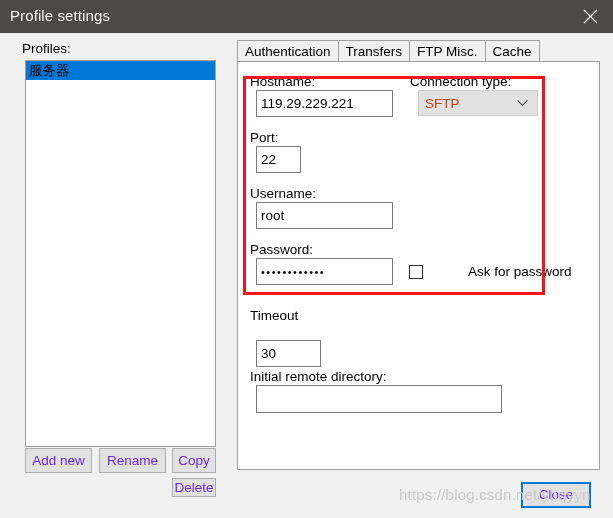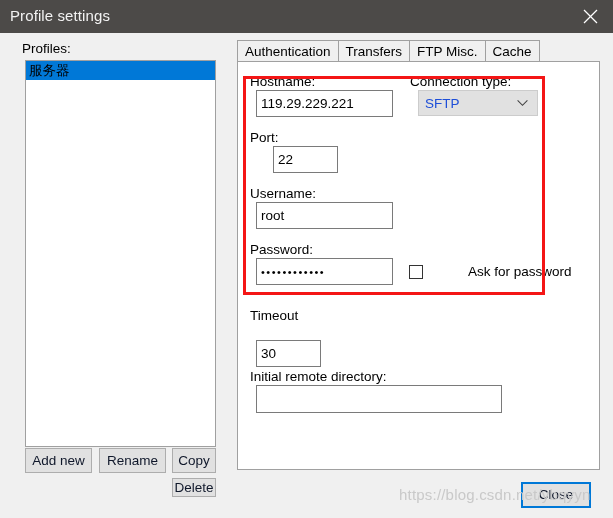--- a/index.html
+++ b/index.html
@@ -79,21 +79,21 @@
   }
 
   
   .btn {
     position: absolute;
     background: #e1e1e1;
     border: 1px solid #adadad;
     box-sizing: border-box;
     font-family: "Liberation Sans", sans-serif;
     font-size: 13.5px;
-    color: #0f172a;
+    color: #6d28d9;
     text-align: center;
     white-space: nowrap;
     cursor: default;
     padding: 0;
     line-height: 1;
     display: flex;
     align-items: center;
     justify-content: center;
   }
   #btn-add-new { left: 25px;  top: 448px; width: 67px; height: 25px; }
@@ -174,21 +174,21 @@
     letter-spacing: 1.5px;
     font-size: 11px;
   }
 
   .combobox {
     position: absolute;
     background: #e1e1e1;
     border: 1px solid #cccccc;
     box-sizing: border-box;
     font-size: 13.5px;
-    color: #1d4ed8;
+    color: #c2410c;
     display: flex;
     align-items: center;
     padding-left: 6px;
     cursor: default;
   }
   .combobox .chev {
     position: absolute;
     right: 9px; top: 50%;
     transform: translateY(-50%);
     display: block;
@@ -276,21 +276,21 @@
 
     <div class="field-label" style="left:172px; top:12px;">Connection type:</div>
     <div class="combobox" style="left:180px; top:28px; width:120px; height:26px;">
       <span>SFTP</span>
       <svg class="chev" width="11" height="7" viewBox="0 0 11 7">
         <polyline points="0.6,0.8 5.5,5.8 10.4,0.8" fill="none" stroke="#444444" stroke-width="1.1"></polyline>
       </svg>
     </div>
 
     <div class="field-label" style="left:12px; top:68px;">Port:</div>
-    <div class="textbox" style="left:18px; top:84px; width:65px; height:27px;margin-left:17px;" placeholder="">22</div>
+    <div class="textbox" style="left:18px; top:84px; width:45px; height:27px;" placeholder="">22</div>
 
     <div class="field-label" style="left:12px; top:124px;">Username:</div>
     <div class="textbox" style="left:18px; top:140px; width:137px; height:27px;" placeholder="">root</div>
 
     <div class="field-label" style="left:12px; top:180px;">Password:</div>
     <div class="textbox dots" style="left:18px; top:196px; width:137px; height:27px;" placeholder="">••••••••••••</div>
 
     <div class="checkbox-row" style="left:171px; top:196px; height:27px;gap:39px;">
       <span class="checkbox-box"></span>
       <span class="checkbox-label">Ask for password</span>

